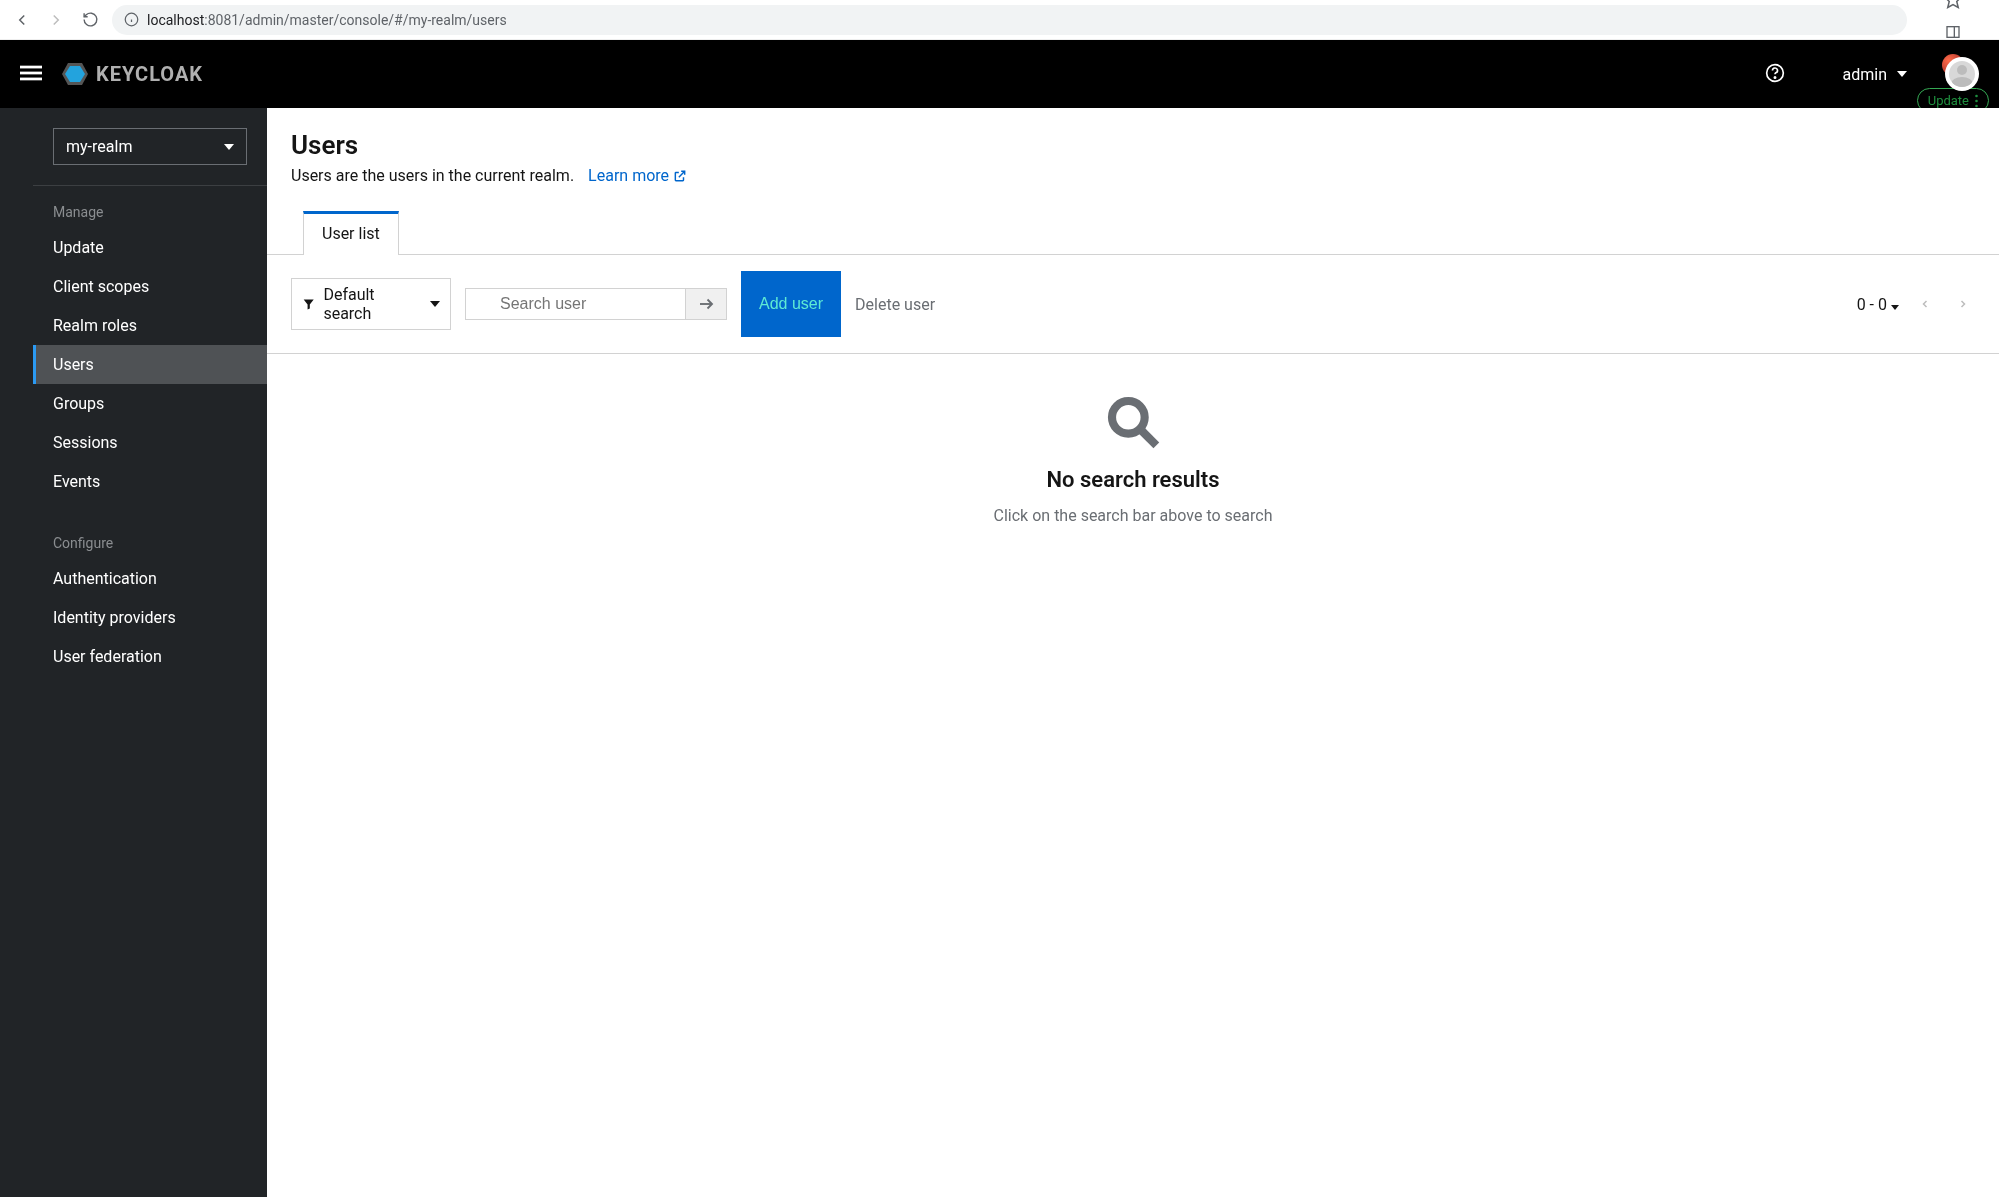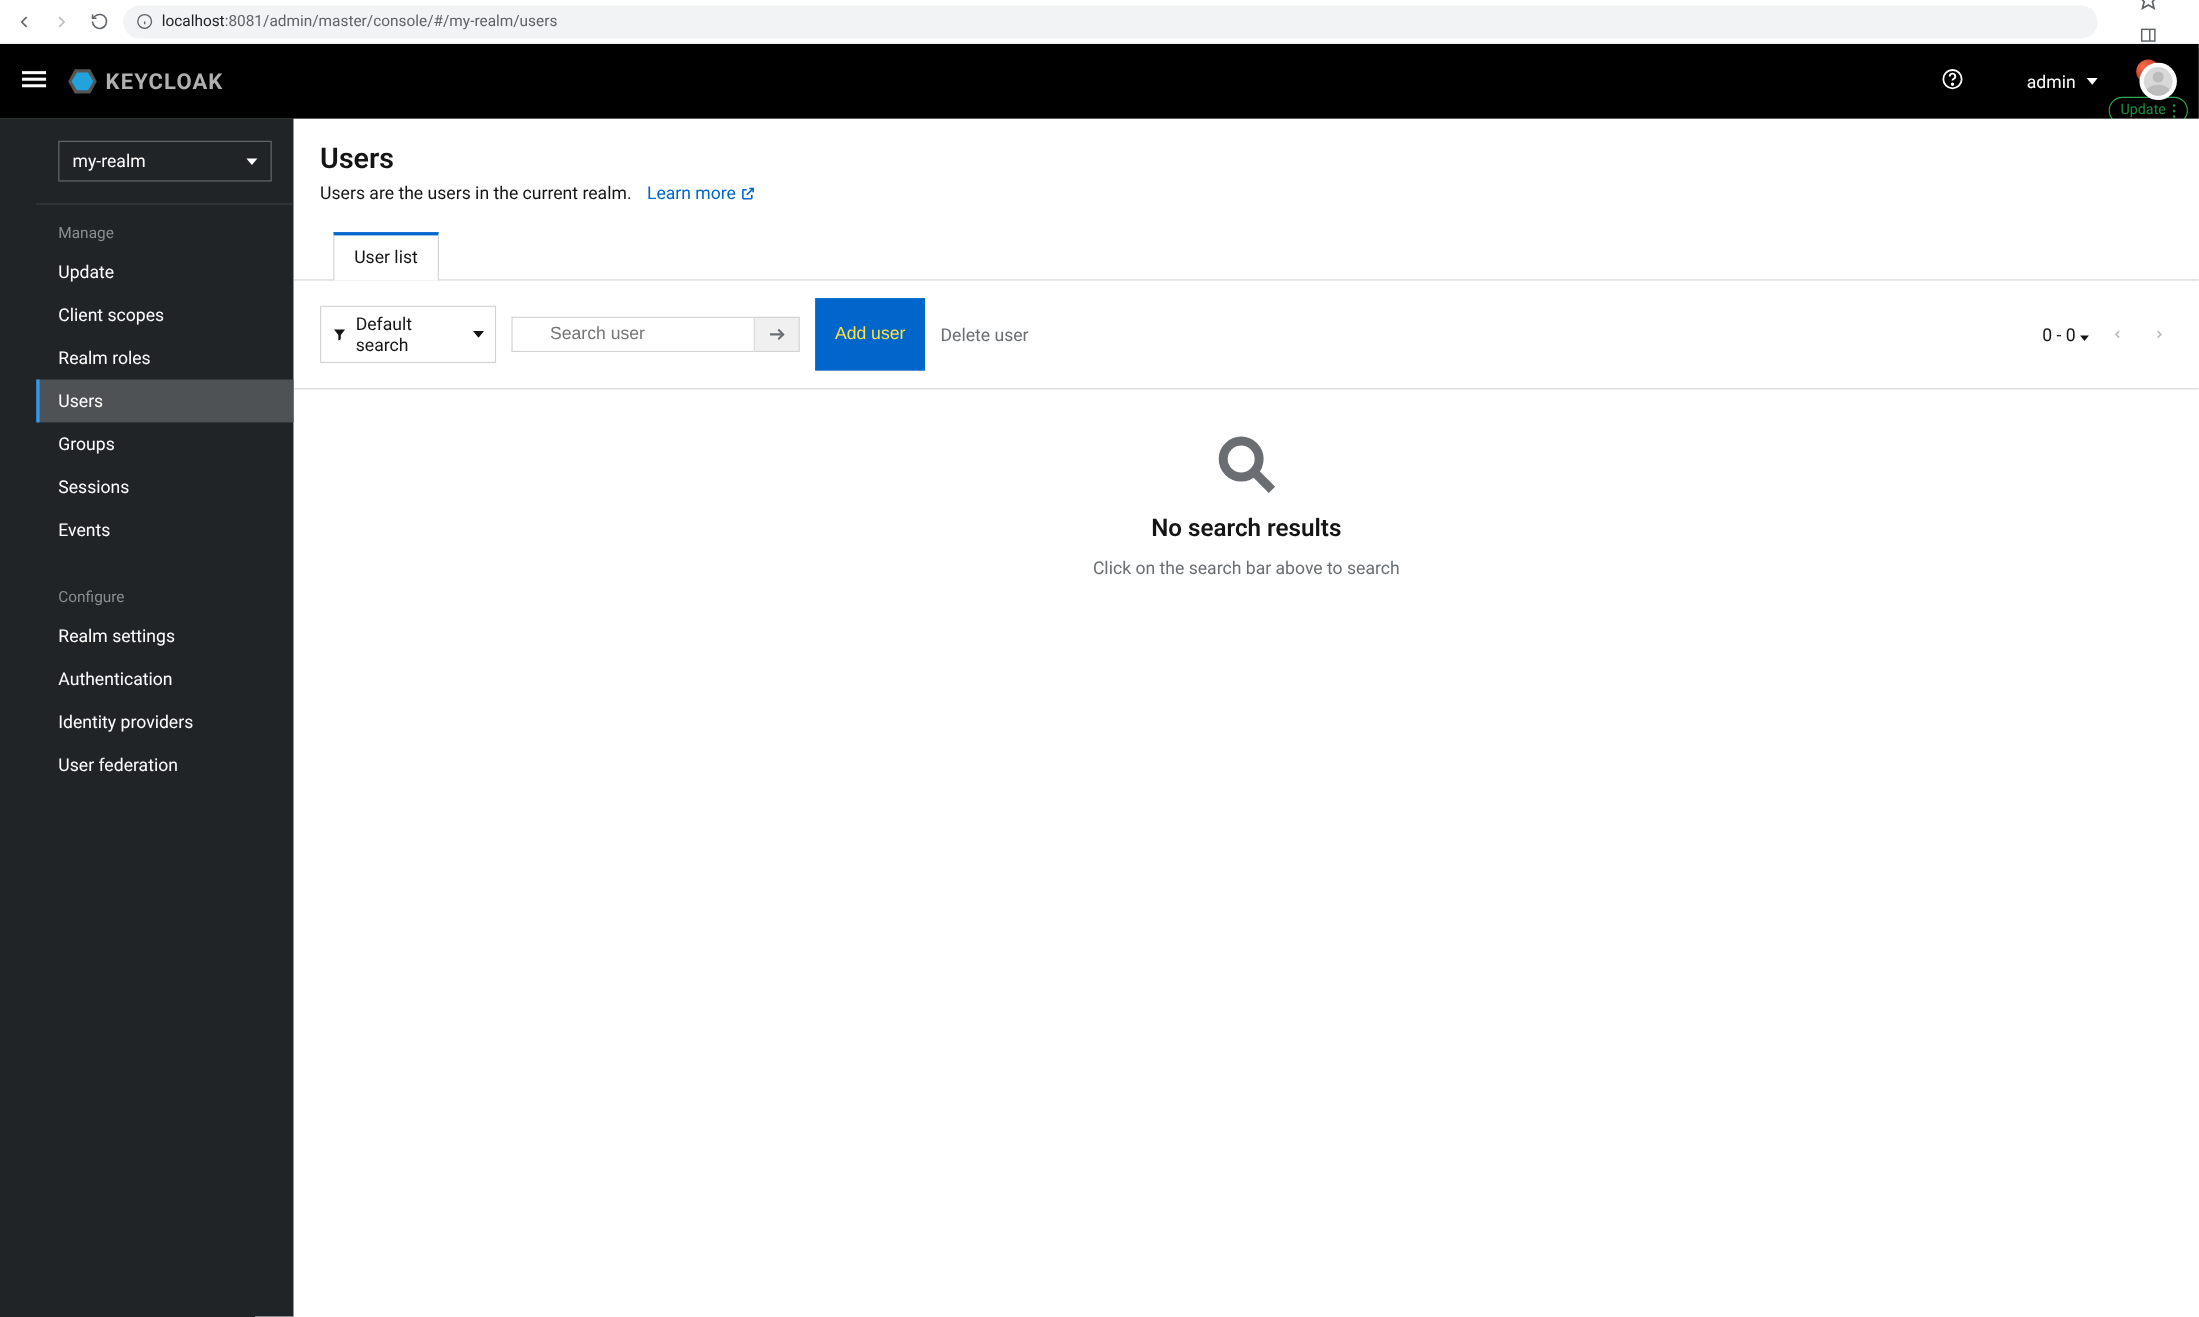--- a/index.html
+++ b/index.html
@@ -53,21 +53,21 @@
 .tab.active { border-color: #d2d2d2; border-top: 3px solid #0066cc; background: #fff; margin-bottom: -1px; padding-top:10px; }
 
 .toolbar { display: flex; align-items: center; padding: 16px 0 16px 0; gap: 14px; border-bottom: 1px solid #d2d2d2; margin: 0 24px; position: relative; }
 .filter-dd { border: 1px solid #d2d2d2; padding: 6px 10px; display: flex; align-items: center; gap: 8px; cursor: pointer; font-size: 16px; width: 160px; justify-content: space-between; }
 .filter-dd .left { display:flex; align-items:center; gap:8px; }
 .filter-dd .caret { border-left:5px solid transparent; border-right:5px solid transparent; border-top:6px solid #151515; }
 .search-input { border: 1px solid #d2d2d2; border-right: none; padding: 6px 10px 6px 34px; font-size: 16px; width: 220px; position: relative; }
 .search-wrap { position: relative; display:flex; align-items:stretch; }
 .search-wrap .mag { position: absolute; left: 10px; top: 50%; transform: translateY(-50%); color: #6a6e73; }
 .search-go { width: 42px; background: #f0f0f0; border: 1px solid #d2d2d2; display: flex; align-items: center; justify-content: center; cursor: pointer; }
-.btn-primary { background: #0066cc; color: #fde047; border: none; padding: 24px 18px; font-size: 16px; cursor: pointer; }
+.btn-primary { background: #0066cc; color: #5eead4; border: none; padding: 24px 18px; font-size: 16px; cursor: pointer; }
 .btn-plain { color: #6a6e73; font-size: 16px; cursor: pointer; }
 .pager { margin-left: auto; display: flex; align-items: center; gap: 14px; color: #151515; font-size: 16px; margin-right: 0; }
 .pager .caret-sm { border-left:4px solid transparent; border-right:4px solid transparent; border-top:5px solid #151515; display:inline-block; margin-left:4px; }
 .pager .nav { color: #bdbdbd; cursor: pointer; padding: 0 6px; }
 
 .empty { display: flex; flex-direction: column; align-items: center; padding: 40px 0; gap: 14px; }
 .empty .big-mag { color: #6a6e73; }
 .empty-title { font-size: 22px; font-weight: 600; }
 .empty-sub { color: #6a6e73; font-size: 16px; }
 </style>
@@ -181,21 +181,20 @@
     <div class="side-section-label">Manage</div>
     <div class="side-item"><span>Update</span></div>
     <div class="side-item"><span>Client scopes</span></div>
     <div class="side-item"><span>Realm roles</span></div>
     <div class="side-item active"><span>Users</span></div>
     <div class="side-item"><span>Groups</span></div>
     <div class="side-item"><span>Sessions</span></div>
     <div class="side-item"><span>Events</span></div>
 
     <div class="side-section-label" style="margin-top:16px;">Configure</div>
-    <div class="side-item"><span>Realm settings</span></div>
     <div class="side-item"><span>Authentication</span></div>
     <div class="side-item"><span>Identity providers</span></div>
     <div class="side-item"><span>User federation</span></div>
   </div>
 
   <div class="main">
     <div class="page-head">
       <div class="page-title">Users</div>
       <div class="page-desc">
         <span>Users are the users in the current realm.</span>

